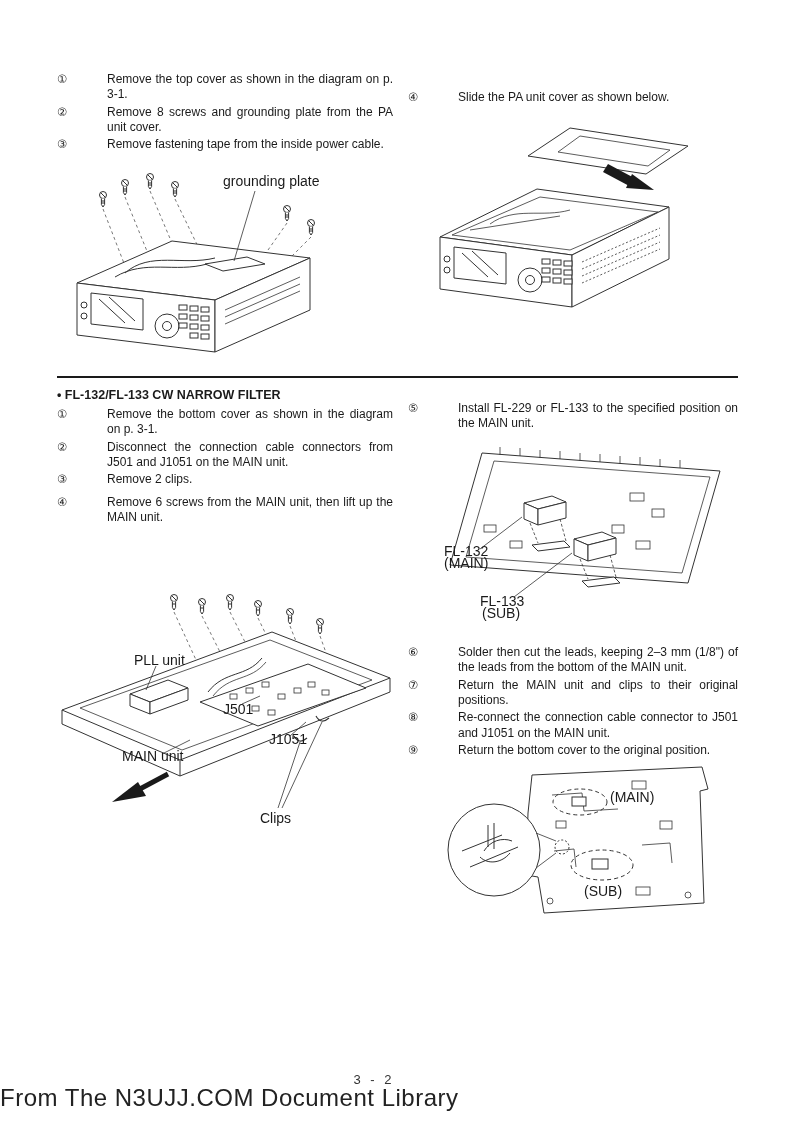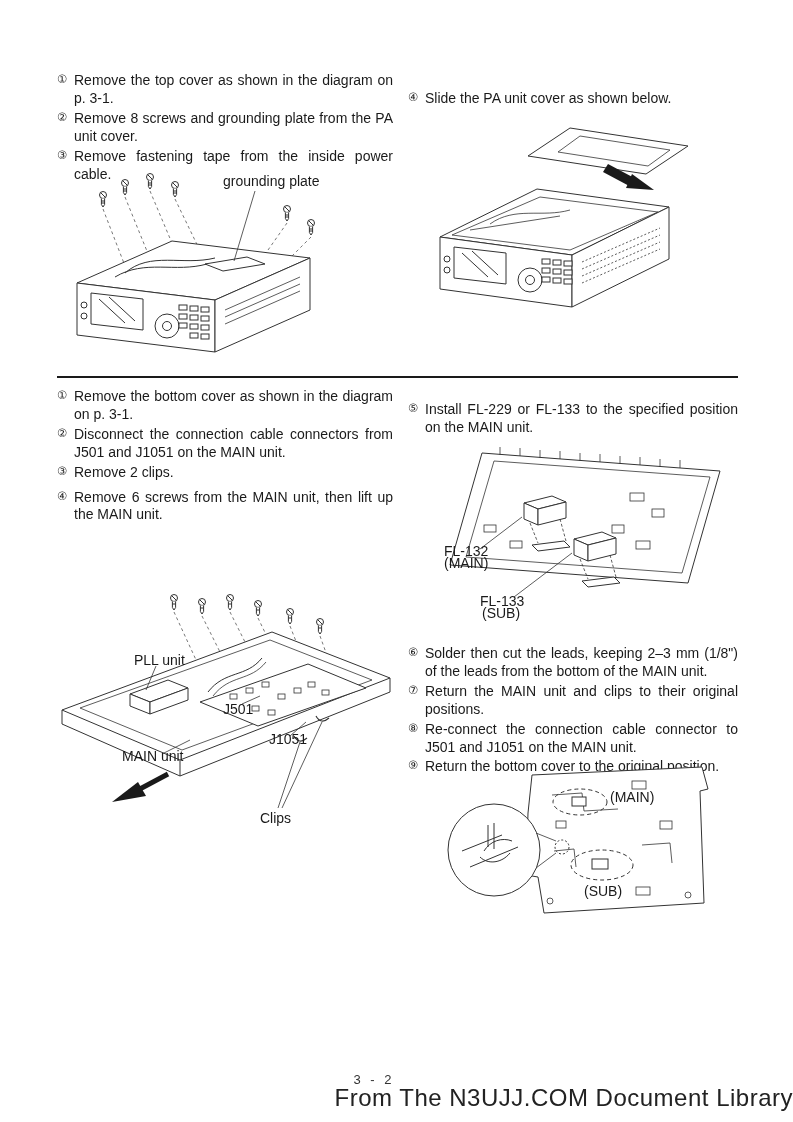--- a/index.html
+++ b/index.html
@@ -4,38 +4,38 @@
 <style>
   html,body{margin:0;padding:0;background:#fff;}
   body{
     width:793px;height:1122px;position:relative;overflow:hidden;
     font-family:"Liberation Sans", sans-serif;color:#1a1a1a;
   }
   .abs{position:absolute;}
   .sec-title{font-weight:bold;font-size:12.5px;margin-bottom:5px;}
   .step{display:flex;margin-bottom:2px;}
   .num{flex:0 0 17px;font-size:11.5px;line-height:1.28;}
-  .txt{flex:1;text-align:justify;font-size:14px;line-height:1.28;}
+  .txt{flex:1;text-align:justify;font-size:12px;line-height:1.28;margin-left:33px;}
   .sub-step{margin:0 0 3px 17px;font-size:11.3px;line-height:1.28;}
   .warn{margin:7px 0 7px 17px;}
   .warn-head{display:flex;align-items:center;gap:7px;font-weight:bold;font-size:13.5px;}
   .hazard{width:15px;height:16px;flex:0 0 15px;
     background:repeating-linear-gradient(135deg,#222 0 2px,#fff 2px 5px);
     border:1px solid #222;transform:skewX(-12deg);}
   .hazard-sm{width:9px;height:10px;flex:0 0 9px;margin-top:2px;
     background:repeating-linear-gradient(135deg,#222 0 1.5px,#fff 1.5px 4px);
     border:1px solid #222;}
   .warn-line{display:flex;gap:6px;margin-top:3px;font-size:11.3px;line-height:1.28;align-items:flex-start;}
   .divider{position:absolute;left:57px;top:376px;width:681px;height:2px;background:#1a1a1a;}
   .dg{position:absolute;}
   .dg svg{display:block;}
   .lbl{position:absolute;font-size:14px;white-space:nowrap;color:#1a1a1a;}
   .pagenum{position:absolute;top:1072px;left:0;width:748px;text-align:center;
     font-size:13px;letter-spacing:3px;color:#333;}
-  .watermark{position:absolute;top:1084px;left:0;width:793px;text-align:right;
+  .watermark{position:absolute;top:1084px;left:0;width:793px;text-align:left;
     font-size:24px;color:#222;letter-spacing:0.5px;}
   svg line, svg path, svg polygon, svg rect, svg circle, svg ellipse, svg polyline{vector-effect:none;}
 </style>
 </head>
 <body>
 
 <div class="abs" style="left:57px;top:72px;width:336px">
   <div class="step">
     <span class="num">①</span>
     <span class="txt">Remove the top cover as shown in the diagram on p. 3-1.</span>
@@ -163,20 +163,21 @@
     <g fill="#1a1a1a" stroke="none">
       <polygon points="188,52 218,68 213,76 183,60"></polygon>
       <polygon points="234,78 212,62 206,76"></polygon>
     </g>
   </svg>
 </div>
 
 <div class="divider"></div>
 
 <div class="abs" style="left:57px;top:388px;width:336px">
+  <div class="sec-title">• FL-132/FL-133 CW NARROW FILTER</div>
   <div class="step">
     <span class="num">①</span>
     <span class="txt">Remove the bottom cover as shown in the diagram on p. 3-1.</span>
   </div>
   <div class="step">
     <span class="num">②</span>
     <span class="txt">Disconnect the connection cable connectors from J501 and J1051 on the MAIN unit.</span>
   </div>
   <div class="step">
     <span class="num">③</span>

